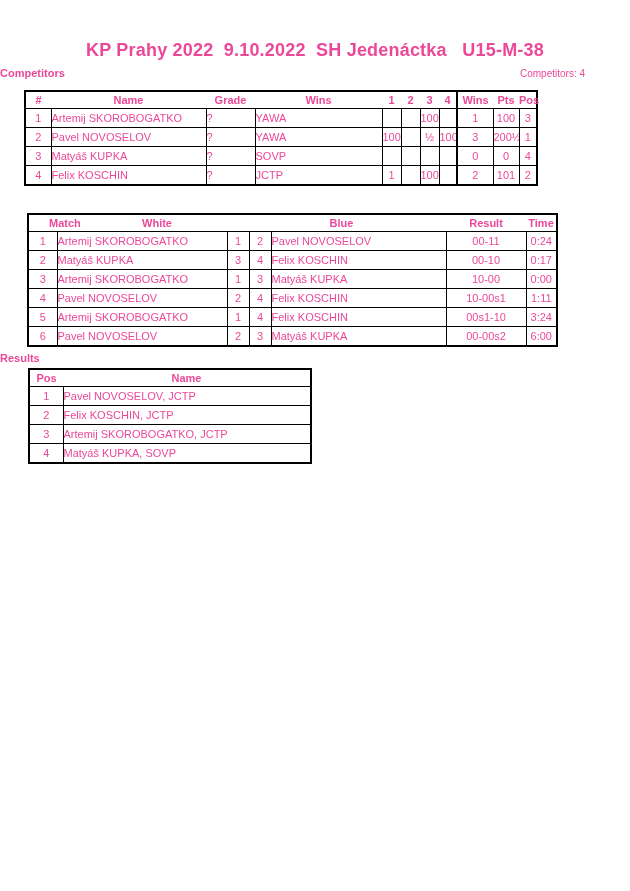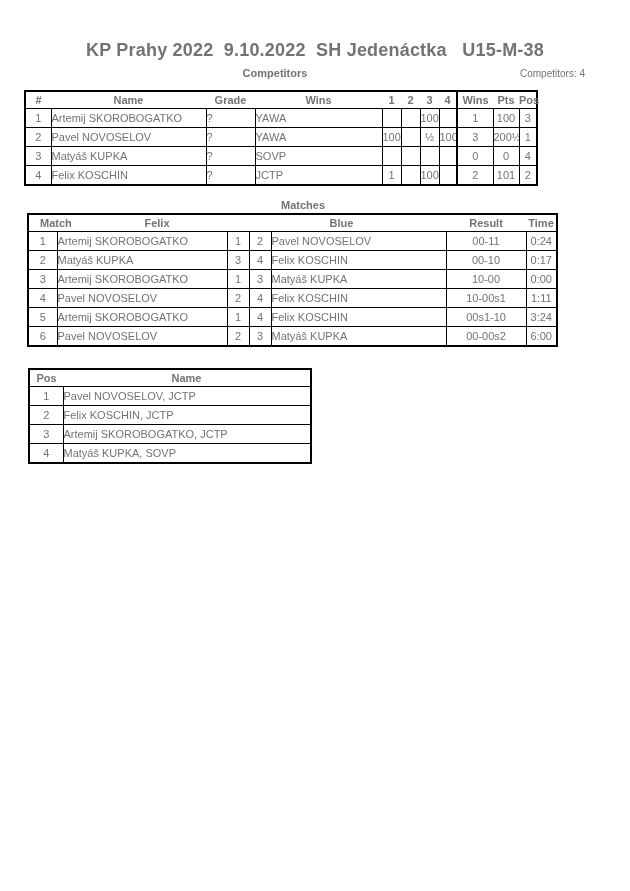--- a/index.html
+++ b/index.html
@@ -1,37 +1,37 @@
 <!DOCTYPE html>
 <html><head>
 <meta charset="utf-8">
 <style>
   html,body{margin:0;padding:0;background:#fff;}
   #page{position:relative;width:630px;height:884px;background:#ffffff;
-        font-family:"Liberation Sans", sans-serif;color:#737373;overflow:hidden;}
+        font-family:"Liberation Sans", sans-serif;color:#ec4899;overflow:hidden;}
   .title{position:absolute;top:40px;left:0;width:630px;text-align:center;
          font-size:18px;font-weight:bold;white-space:pre;letter-spacing:.2px;}
-  .sec-heading{position:absolute;font-size:11px;font-weight:bold;text-align:center;margin-left:28px;}
+  .sec-heading{position:absolute;font-size:11px;font-weight:bold;text-align:left;}
   .comp-heading{top:67px;left:0;width:494px;}
   .matches-heading{top:199px;left:0;width:550px;}
   .results-heading{top:352px;left:0;width:340px;}
   .comp-count{position:absolute;top:68px;right:45px;font-size:10px;}
   table{border-collapse:collapse;table-layout:fixed;font-size:11px;
         border:2px solid #000;position:absolute;}
   td,th{border:1px solid #000;height:18px;padding:0;overflow:hidden;
         white-space:nowrap;vertical-align:middle;}
   th{border-left:none;border-right:none;font-weight:bold;text-align:center;
      overflow:visible;height:16px;}
   .thl{border-left:2px solid #000 !important;margin-left:26px;}
   .tl{text-align:left;}
   .tc{text-align:center;}
   .comp-table{top:90px;left:24px;width:512px;}
   .matches-table{top:213px;left:27px;width:529px;}
   .results-table{top:368px;left:28px;width:282px;}
-  .th-match{text-align:left;padding-left:11px;}
+  .th-match{text-align:left;padding-left:20px;}
   .th-white{padding-right:14px;}
   .th-blue{padding-right:34px;}
 </style>
 </head>
 <body>
 
 <div id="page">
 
   <div class="title">KP Prahy 2022  9.10.2022  SH Jedenáctka   U15-M-38</div>
 
@@ -114,36 +114,35 @@
       <td class="tc"></td>
       <td class="tc">100</td>
       <td class="tc"></td>
       <td class="tc thl">2</td>
       <td class="tc">101</td>
       <td class="tc">2</td>
     </tr>
   </tbody>
     </table>
 
-  <div class="sec-heading matches-heading">Matches</div>
 
   <table class="matches-table">
     <colgroup>
       <col style="width:29px">
         <col style="width:170px">
         <col style="width:22px">
         <col style="width:22px">
       <col style="width:175px">
         <col style="width:80px">
         <col style="width:31px">
     </colgroup>
     <tbody>
         <tr>
       <th class="th-match">Match</th>
-      <th class="th-white" colspan="3">Felix</th>
+      <th class="th-white" colspan="3">White</th>
       <th class="th-blue">Blue</th>
       <th>Result</th>
       <th>Time</th>
     </tr>
     <tr>
       <td class="tc">1</td>
       <td class="tl">Artemij SKOROBOGATKO</td>
       <td class="tc">1</td>
       <td class="tc">2</td>
       <td class="tl">Pavel NOVOSELOV</td>
@@ -191,20 +190,21 @@
       <td class="tl">Pavel NOVOSELOV</td>
       <td class="tc">2</td>
       <td class="tc">3</td>
       <td class="tl">Matyáš KUPKA</td>
       <td class="tc">00-00s2</td>
       <td class="tc">6:00</td>
     </tr>
   </tbody>
     </table>
 
+  <div class="sec-heading results-heading">Results</div>
 
   <table class="results-table">
     <colgroup>
       <col style="width:34px">
         <col style="width:248px">
     </colgroup>
     <tbody>
         <tr>
       <th>Pos</th>
       <th>Name</th>

